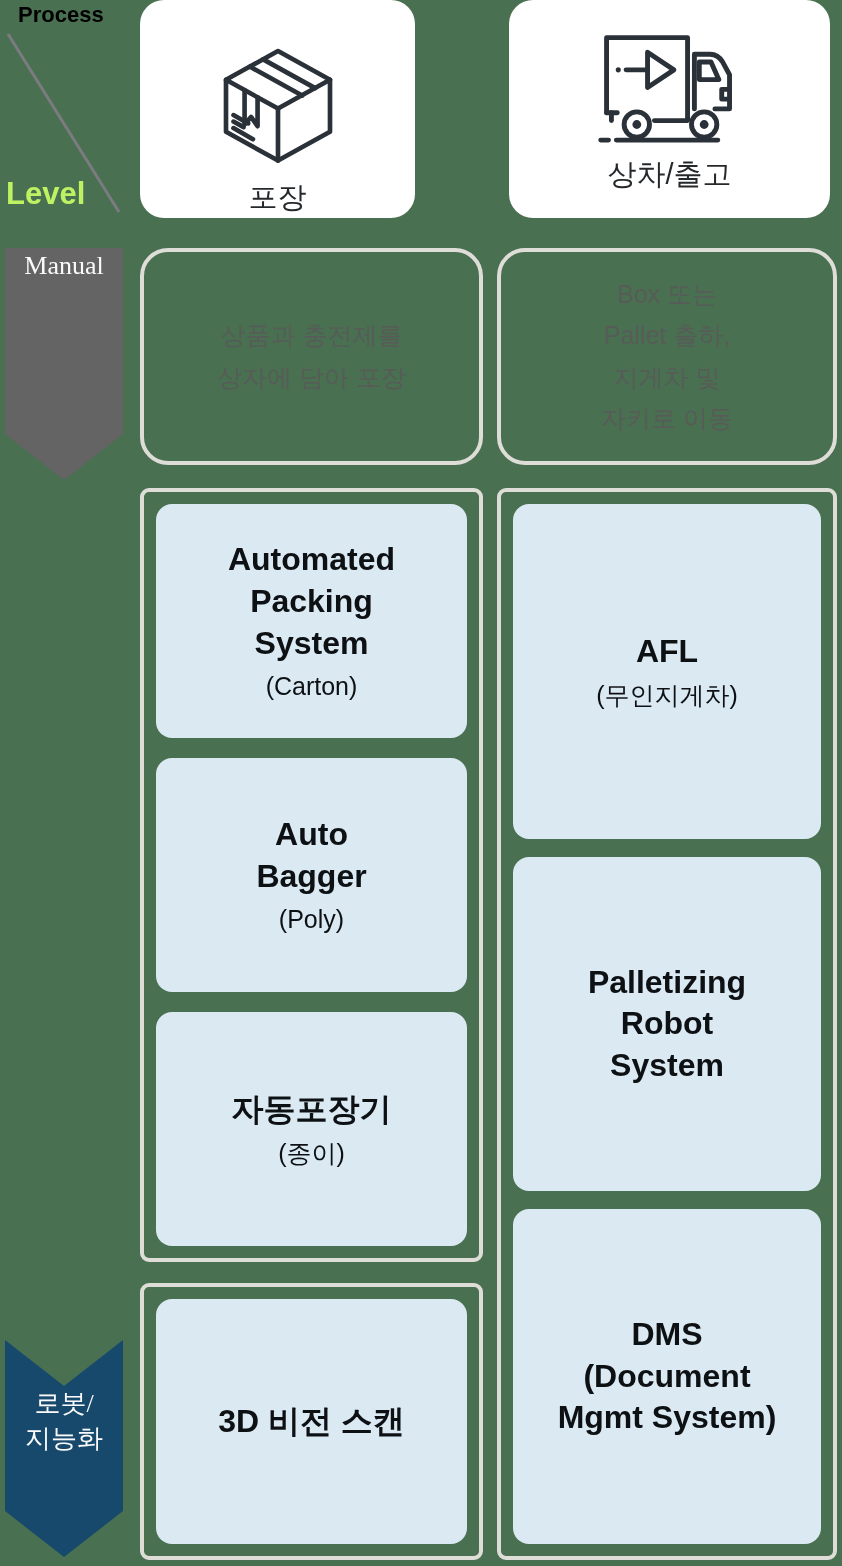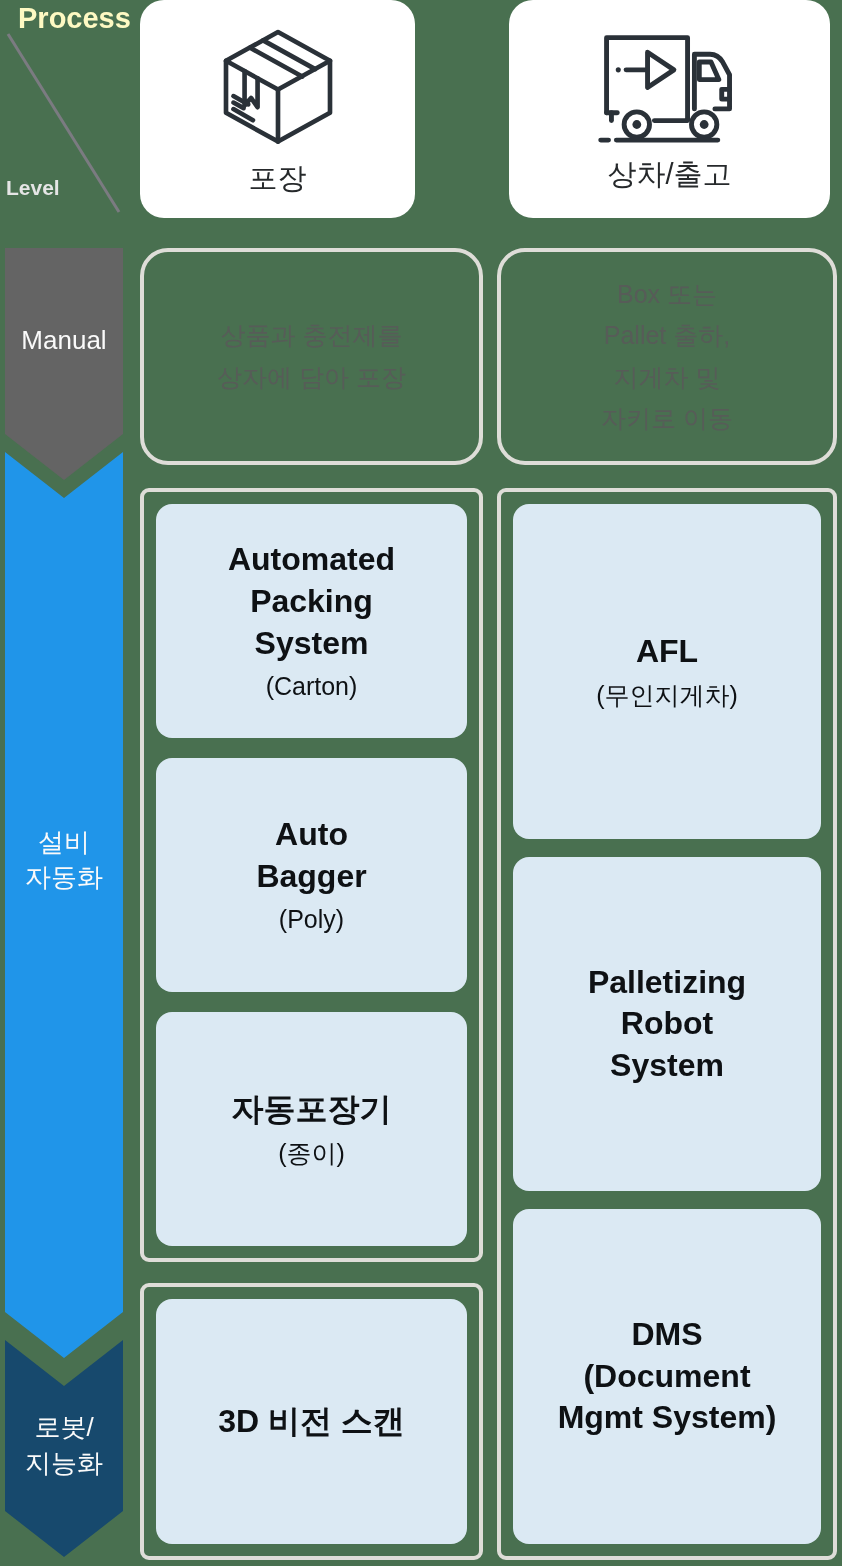--- a/index.html
+++ b/index.html
@@ -13,39 +13,39 @@
     --manual-text:#575c58;
     --icon-stroke:#2a3138;
   }
   *{box-sizing:border-box;margin:0;padding:0;}
   body{font-family:"Liberation Sans","DejaVu Sans",sans-serif;}
   .stage{
     position:relative;width:842px;height:1566px;
     background:var(--background);overflow:hidden;
   }
   
-  .corner-process{position:absolute;left:18px;top:2px;font-size:29px;font-weight:700;color:#fef9c3;}
-  .corner-level{position:absolute;left:6px;top:176px;font-size:21px;font-weight:700;color:#e5e5e5;}
+  .corner-process{position:absolute;left:18px;top:2px;font-size:22px;font-weight:700;color:#000000;}
+  .corner-level{position:absolute;left:6px;top:176px;font-size:31px;font-weight:700;color:#bef264;}
   .corner-line{position:absolute;left:0;top:0;}
   
-  .band{position:absolute;left:5px;width:118px;display:flex;align-items:center;justify-content:center;}
+  .band{position:absolute;left:5px;width:118px;display:flex;align-items:flex-start;justify-content:center;font-family:Liberation Serif, serif;}
   .band-label{color:#fafafa;font-size:26px;font-weight:500;text-align:center;white-space:pre-line;line-height:1.35;}
   .band-manual{top:248px;height:232px;background:var(--band-manual);
     clip-path:polygon(0 0,100% 0,100% calc(100% - 46px),50% 100%,0 calc(100% - 46px));
     padding-bottom:46px;}
   .band-automation{top:452px;height:906px;background:var(--band-automation);
     clip-path:polygon(0 0,50% 46px,100% 0,100% calc(100% - 46px),50% 100%,0 calc(100% - 46px));
     padding-top:46px;padding-bottom:136px;}
   .band-robot{top:1340px;height:217px;background:var(--band-robot);
     clip-path:polygon(0 0,50% 46px,100% 0,100% calc(100% - 46px),50% 100%,0 calc(100% - 46px));
     padding-top:46px;padding-bottom:52px;}
   
   .header-card{position:absolute;top:0;height:218px;background:#ffffff;border-radius:24px;
     display:flex;flex-direction:column;align-items:center;justify-content:center;}
-  .header-card-1{left:140px;width:275px;}
+  .header-card-1{left:140px;width:275px;justify-content:flex-end;}
   .header-card-2{left:509px;width:321px;}
   .header-label{margin-top:10px;font-size:29px;font-weight:500;color:#26292b;}
   
   .manual-cell{position:absolute;top:248px;height:217px;border:4px solid var(--group-border);
     border-radius:28px;display:flex;align-items:center;justify-content:center;}
   .manual-cell-1{left:140px;width:343px;}
   .manual-cell-2{left:497px;width:340px;}
   .manual-text{color:var(--manual-text);font-size:25px;font-weight:500;text-align:center;
     white-space:pre-line;line-height:1.65;}
   
@@ -66,24 +66,20 @@
 <div class="stage">
 
   <span class="corner-process">Process</span>
   <svg class="corner-line" width="132" height="222">
     <line x1="8" y1="34" x2="119" y2="212" stroke="#7b7b81" stroke-width="3"></line>
   </svg>
   <span class="corner-level">Level</span>
 
   <div class="band band-manual">
     <span class="band-label">Manual</span>
-  </div>
-  <div class="band band-automation">
-    <span class="band-label">설비
-자동화</span>
   </div>
   <div class="band band-robot">
     <span class="band-label">로봇/
 지능화</span>
   </div>
 
   <div class="header-card header-card-1">
     <svg class="icon" width="130" height="130" viewBox="0 0 140 140" fill="none" stroke="#2a3138" stroke-width="5" stroke-linecap="round" stroke-linejoin="round">
       <path d="M70 14 L126 45 L70 76 L14 45 Z"></path>
       <path d="M14 45 V101 L70 132 V76"></path>

